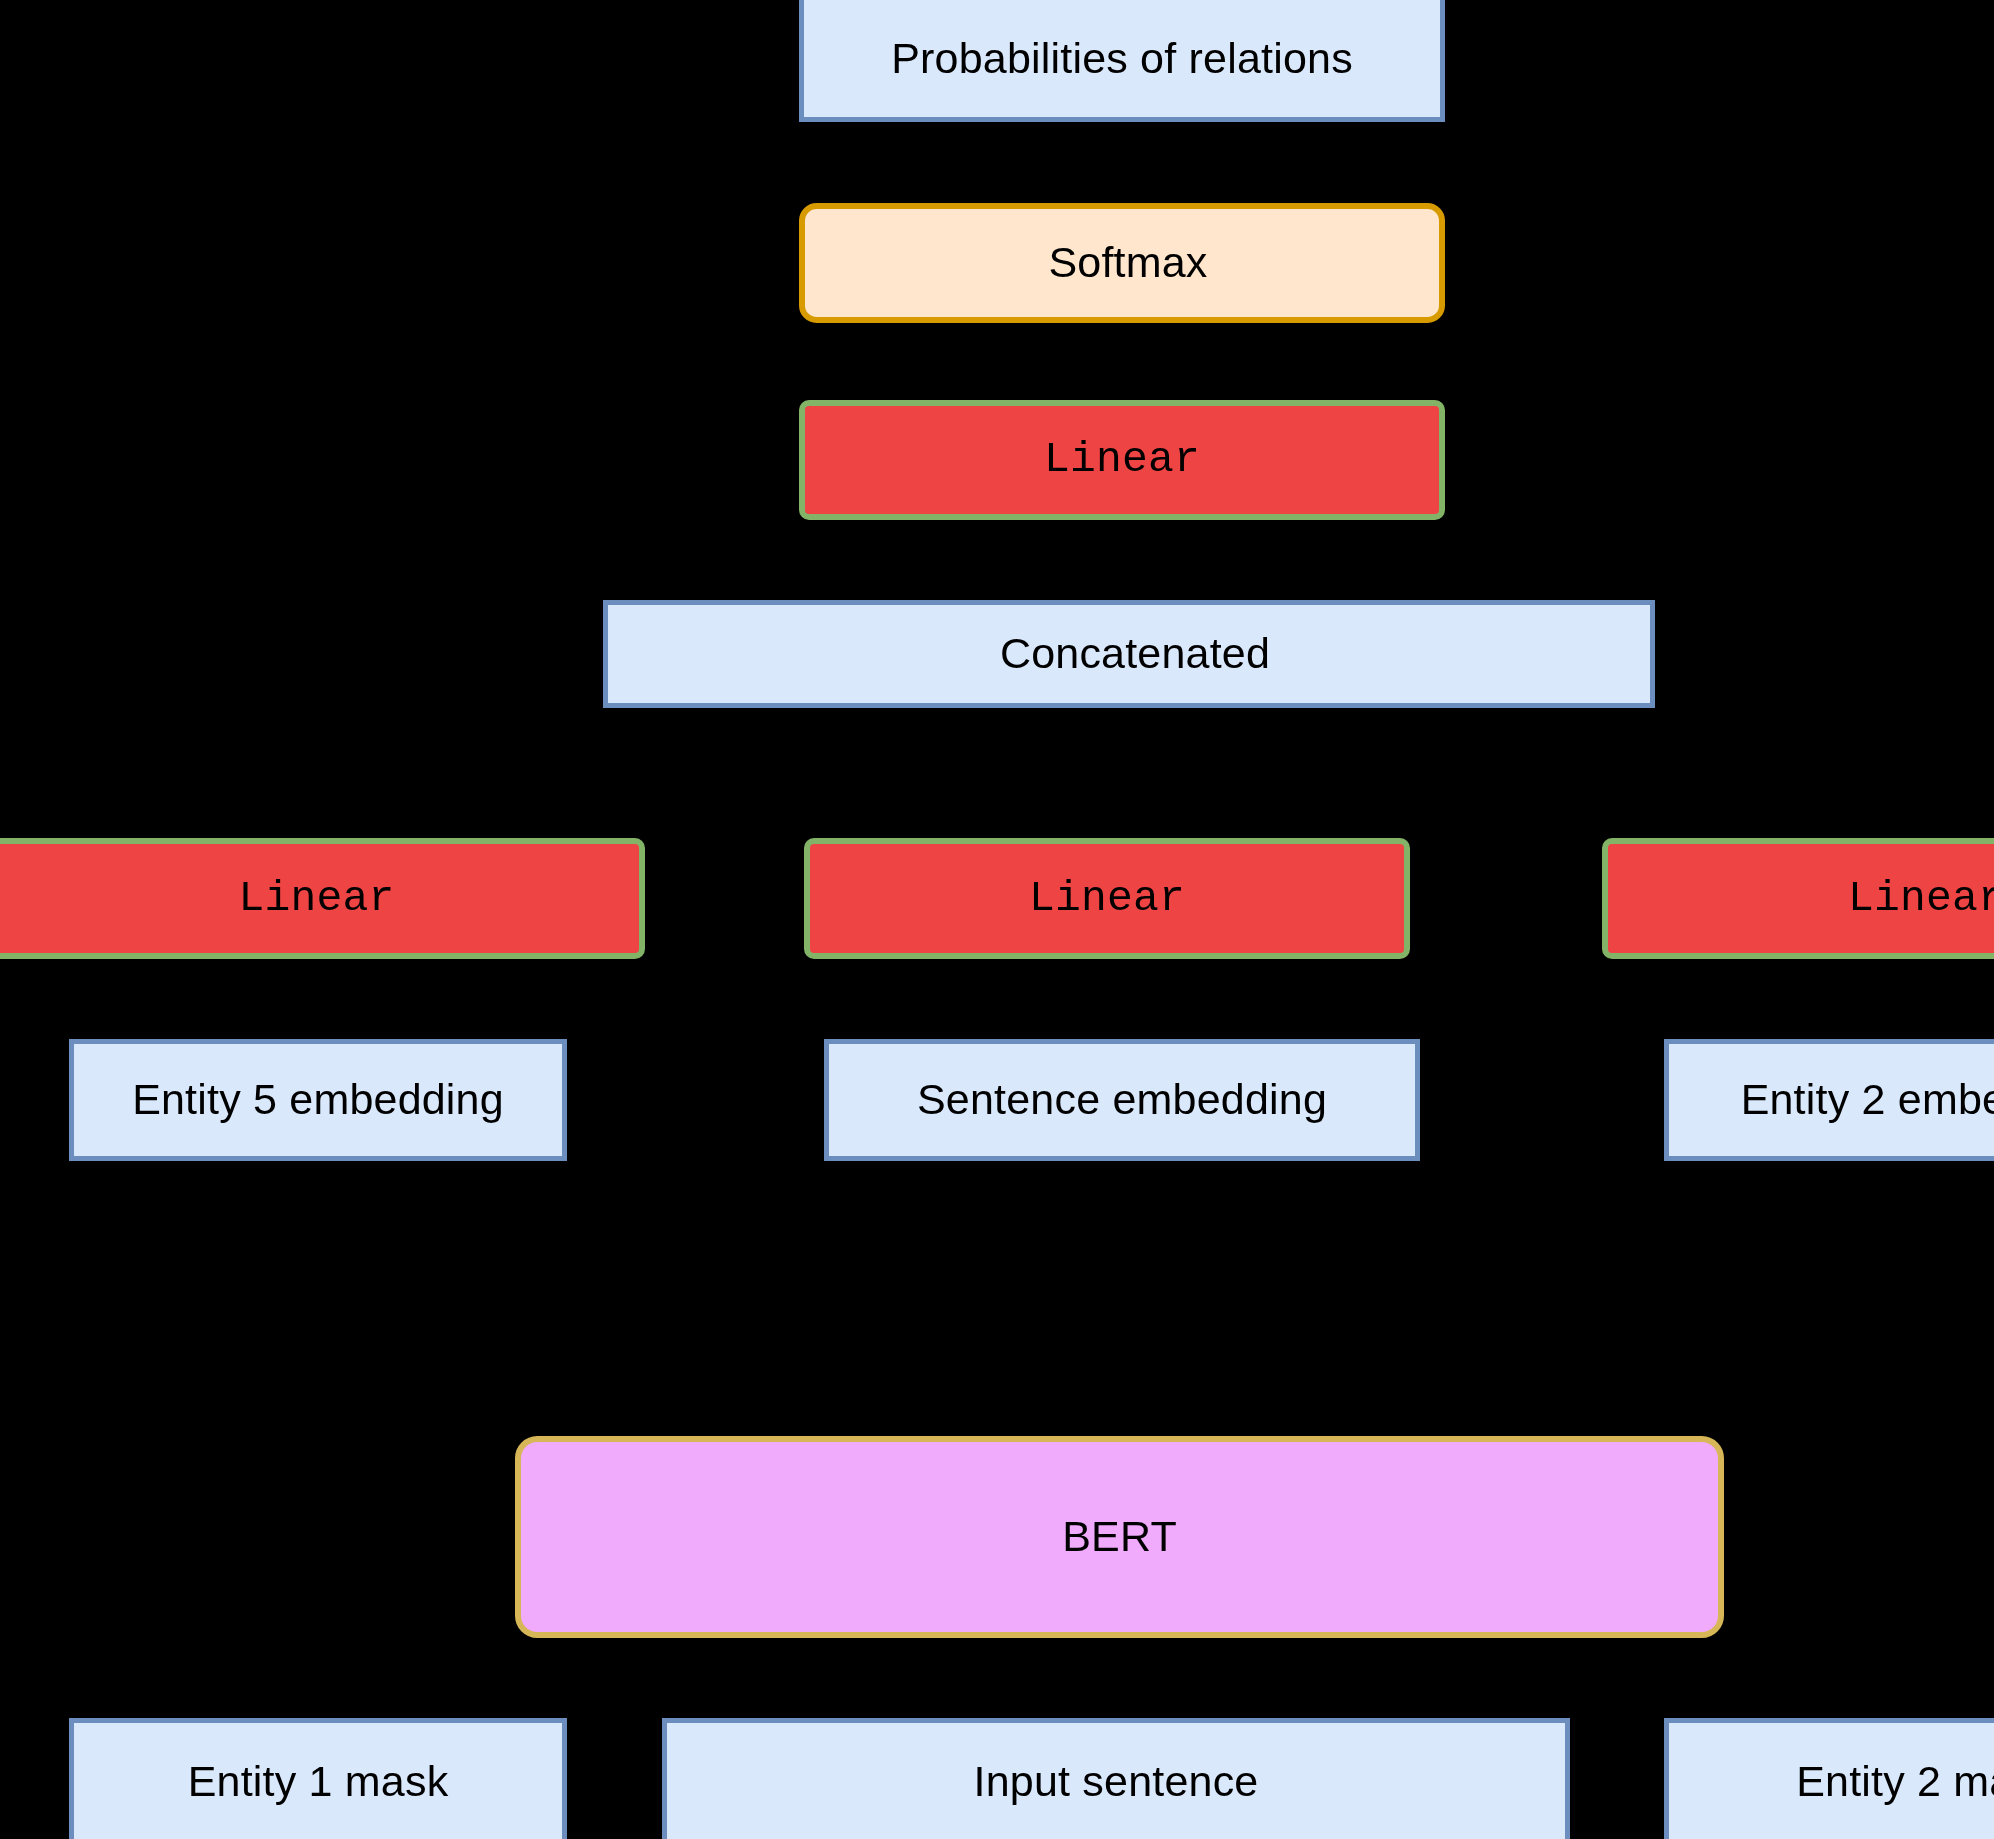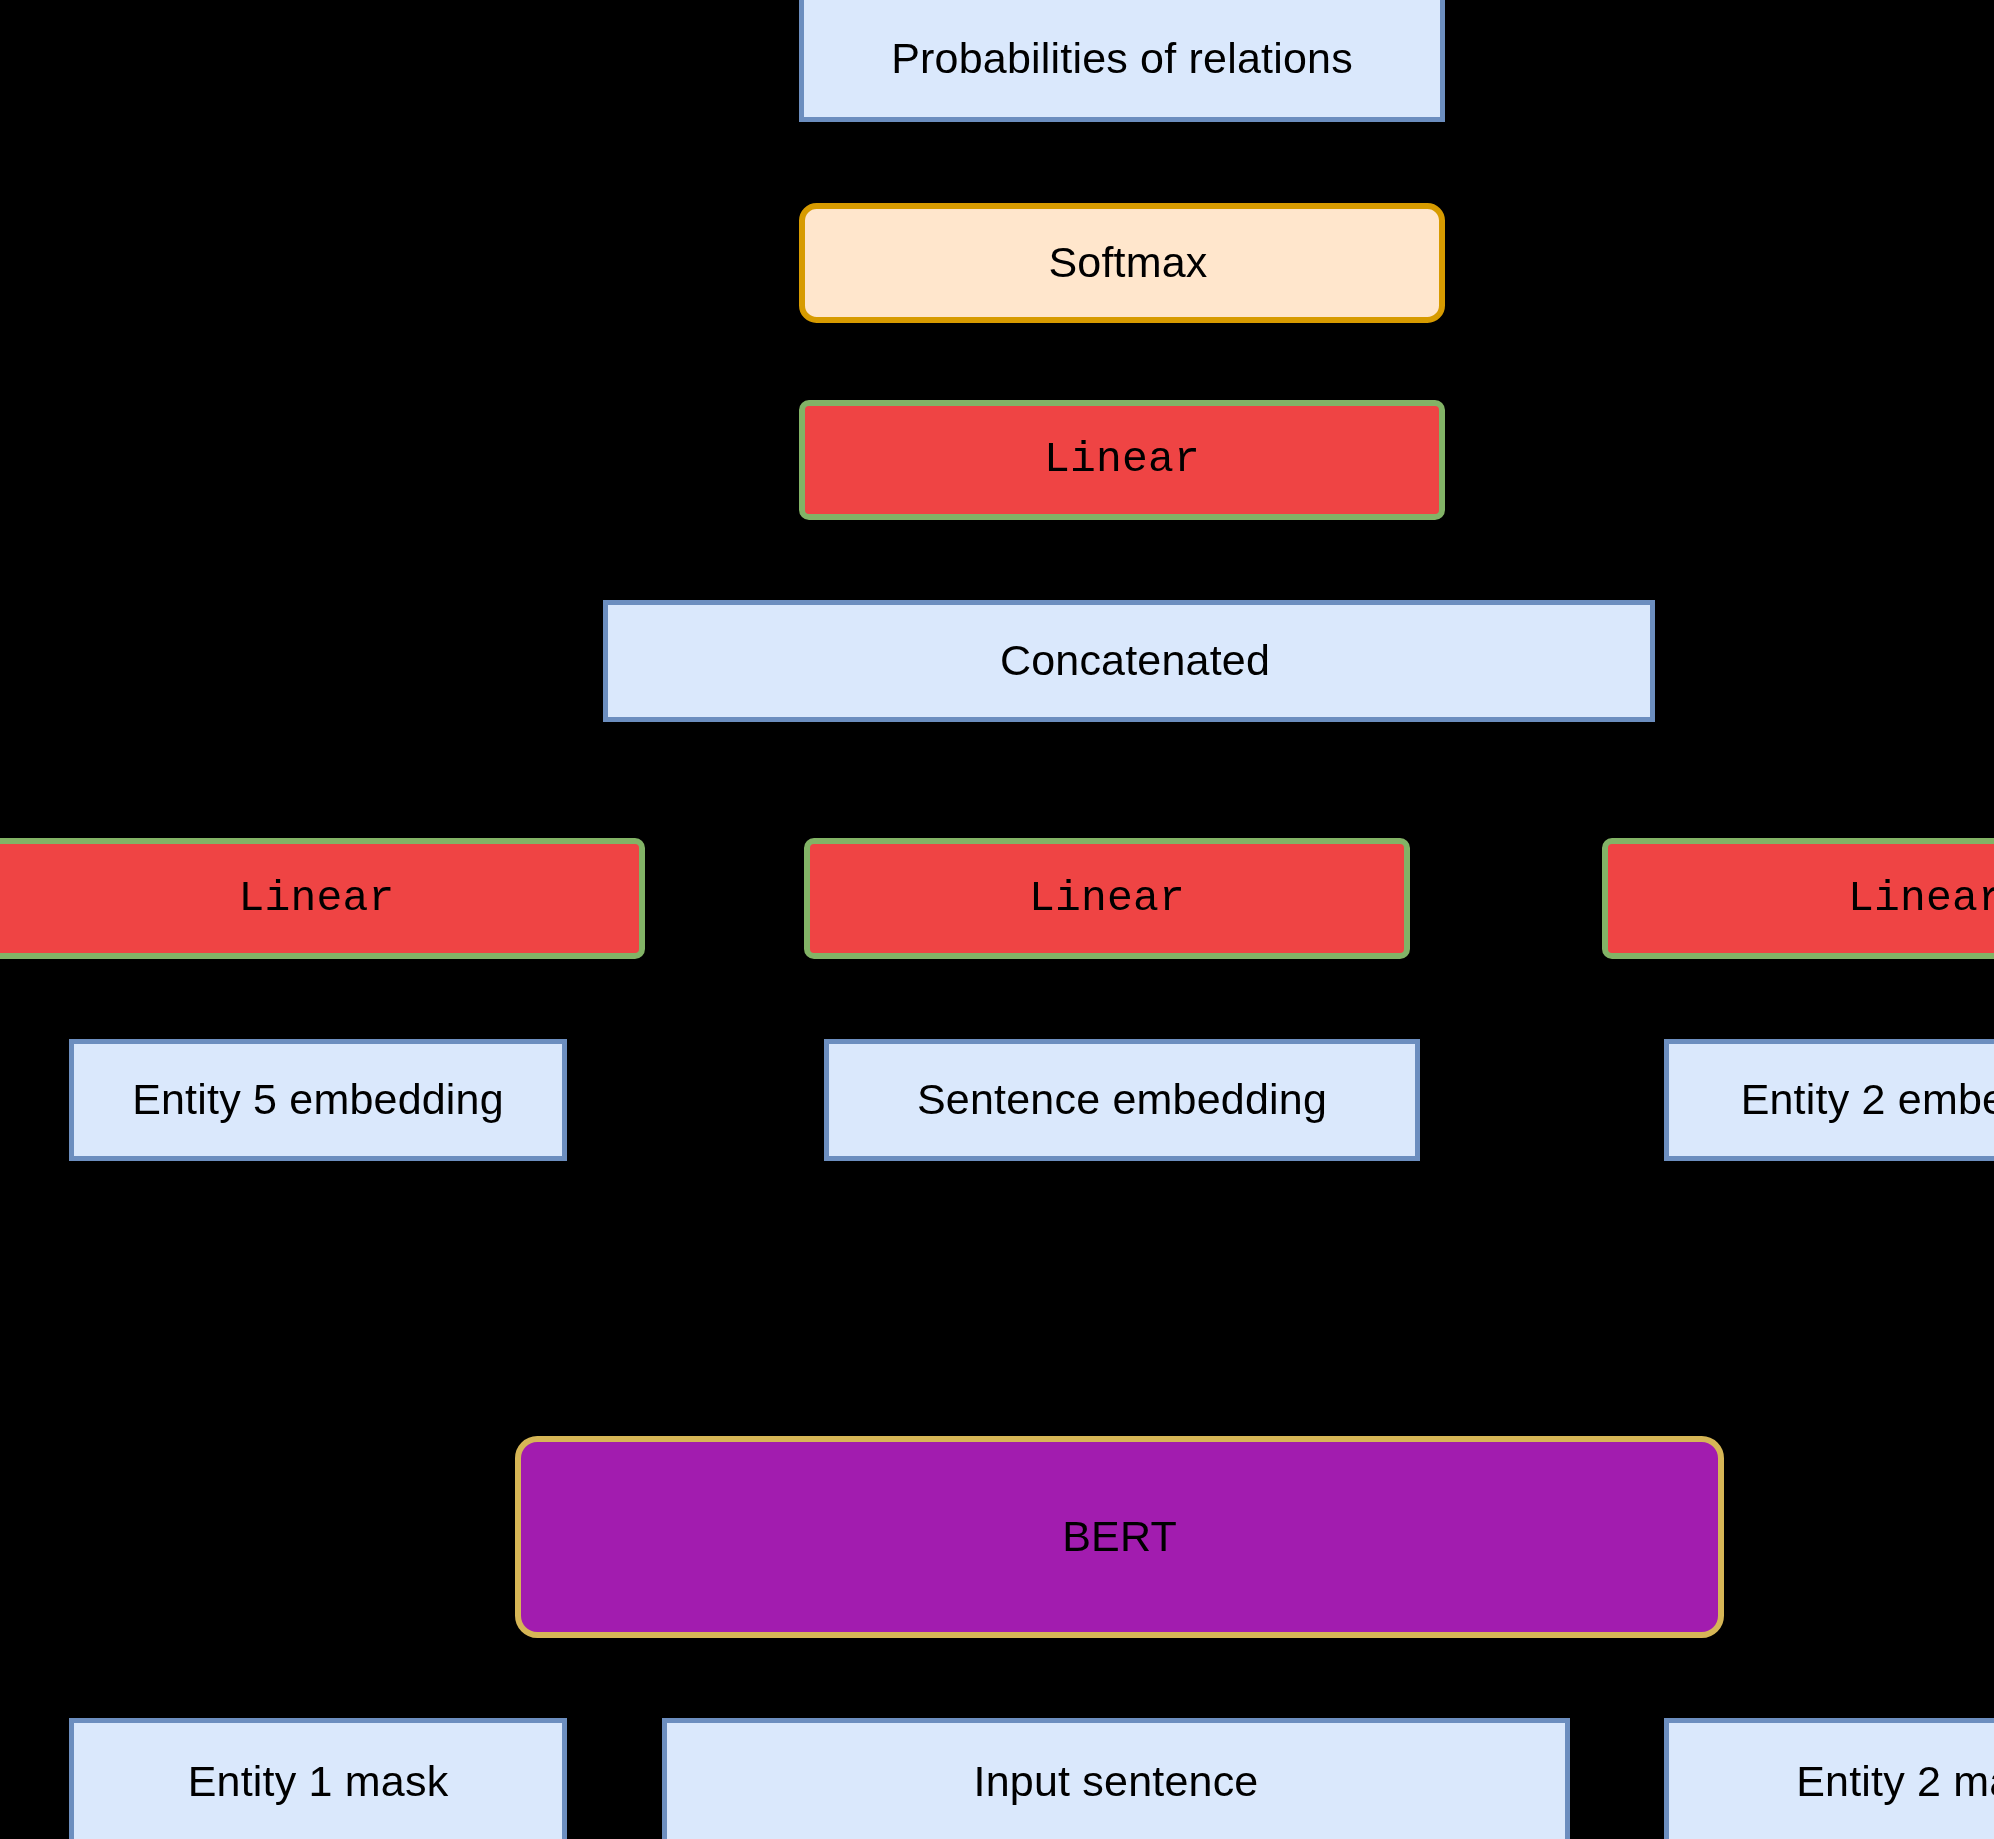--- a/index.html
+++ b/index.html
@@ -39,21 +39,21 @@
     border: 6.4px solid #82b366;
     border-radius: 10px;
     font-family: Liberation Mono, monospace;
   }
   .node.orange {
     background: #ffe6cc;
     border: 6.4px solid #d79b00;
     border-radius: 17.6px;
   }
   .node.yellow {
-    background: #a21caf;
+    background: #f0abfc;
     border: 6.4px solid #d6b656;
     border-radius: 22.3px;
   }
   .node .label {
     display: block;
   }
 </style>
 </head>
 <body>
 
@@ -61,21 +61,21 @@
 
 <div class="node blue" style="left: 799px; top: -5.6px; width: 646px; height: 128px;">
       <span class="label">Probabilities of relations</span>
     </div>
     <div class="node orange" style="left: 799px; top: 203px; width: 646px; height: 120px; padding-left: 12px;">
       <span class="label">Softmax</span>
     </div>
     <div class="node green" style="left: 799px; top: 400px; width: 646px; height: 120px;">
       <span class="label">Linear</span>
     </div>
-    <div class="node blue" style="left: 603px; top: 600px; width: 1052px; height: 122px; padding-left: 12px;">
+    <div class="node blue" style="left: 603px; top: 600px; width: 1052px; height: 108px; padding-left: 12px;">
       <span class="label">Concatenated</span>
     </div>
     <div class="node green" style="left: -12px; top: 838px; width: 657px; height: 121px;">
       <span class="label">Linear</span>
     </div>
     <div class="node green" style="left: 804px; top: 838px; width: 606px; height: 121px;">
       <span class="label">Linear</span>
     </div>
     <div class="node green" style="left: 1602px; top: 838px; width: 648px; height: 121px;">
       <span class="label">Linear</span>

